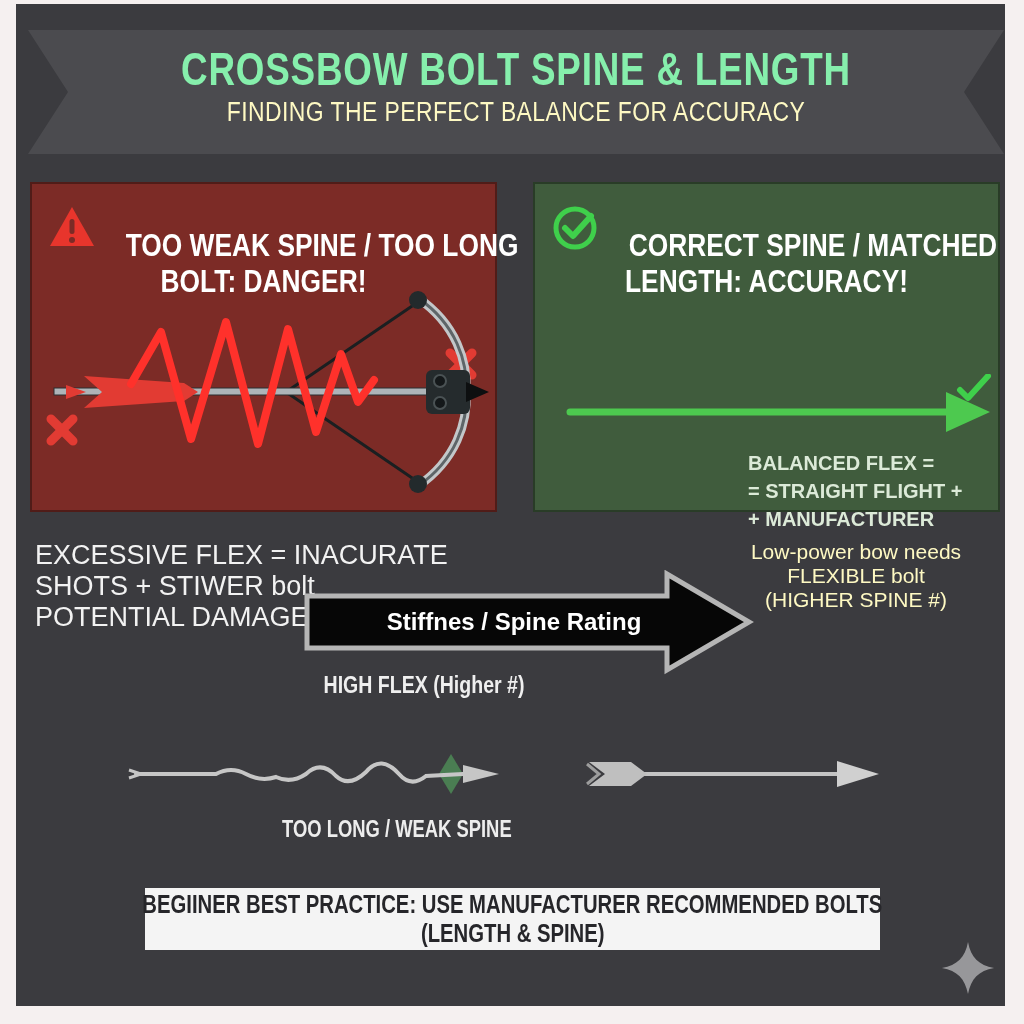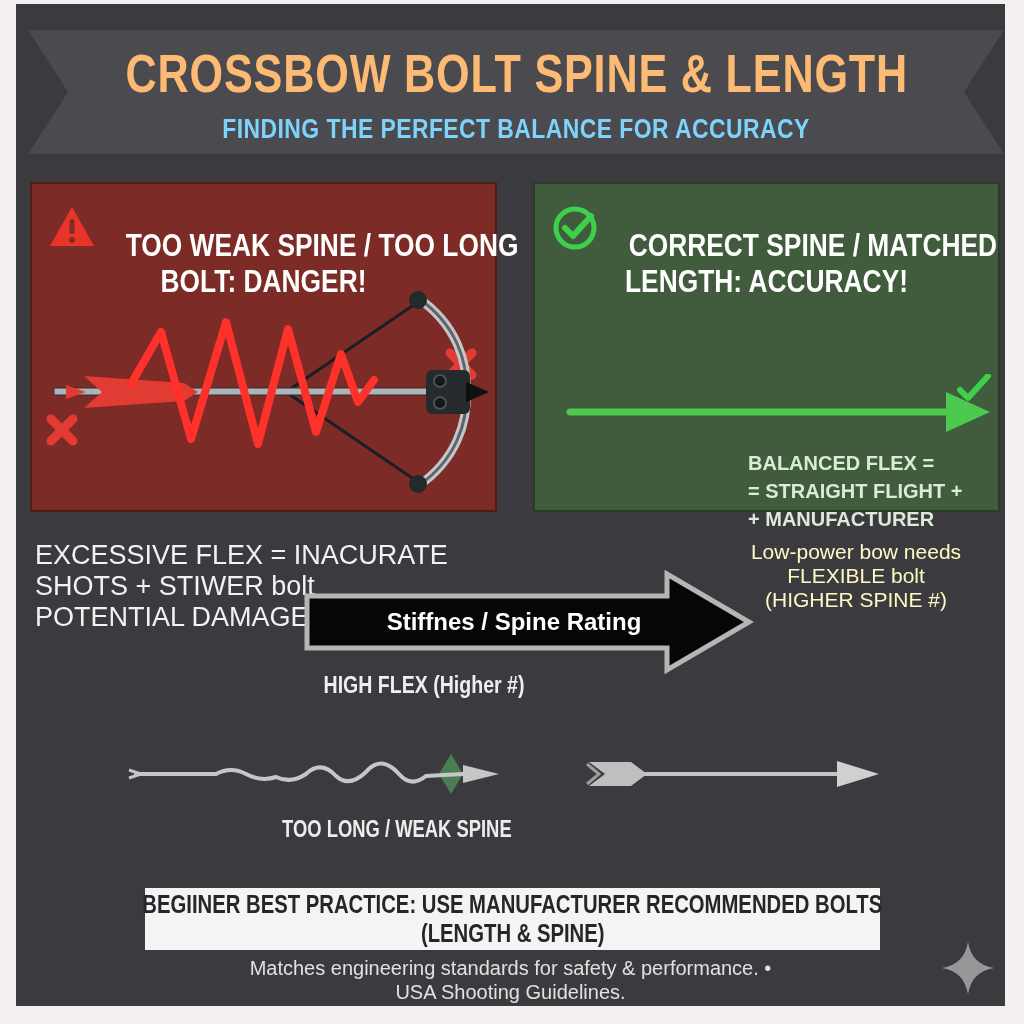--- a/index.html
+++ b/index.html
@@ -4,24 +4,24 @@
 <style>
   * { margin:0; padding:0; box-sizing:border-box; }
   html,body { width:1024px; height:1024px; }
   body { background:#f5f0f0; font-family:"Liberation Sans", sans-serif; position:relative; overflow:hidden; }
 
   .canvas { position:absolute; left:16px; top:4px; width:989px; height:1002px; background:var(--canvas,#3b3b3f); overflow:hidden; }
 
   
   .ribbon { position:absolute; left:12px; top:26px; width:976px; height:124px; background:var(--ribbon,#4b4b4f);
             clip-path:polygon(0 0,100% 0,calc(100% - 40px) 50%,100% 100%,0 100%,40px 50%); }
-  .title { position:absolute; left:0; right:0; top:12px; text-align:center; color:#fdba74;
-           font-size:54px; font-weight:700; letter-spacing:1px; }
-  .subtitle { position:absolute; left:0; right:0; top:84px; text-align:center; color:#7dd3fc;
-              font-size:27px; font-weight:700; letter-spacing:.5px; }
+  .title { position:absolute; left:0; right:0; top:12px; text-align:center; color:#86efac;
+           font-size:46px; font-weight:700; letter-spacing:1px; }
+  .subtitle { position:absolute; left:0; right:0; top:67px; text-align:center; color:#fef9c3;
+              font-size:27px; font-weight:400; letter-spacing:.5px; }
 
   .cond { display:block; white-space:nowrap; transform-origin:50% 50%; }
   .cx78 { transform:scaleX(.78); } .cx80 { transform:scaleX(.80); } .cx85 { transform:scaleX(.85); }
 
   
   .panel { position:absolute; top:178px; width:467px; height:330px; border:2px solid rgba(0,0,0,.35); }
   .panel.danger  { left:14px;  background:var(--danger_bg,#7c2b26); }
   .panel.success { left:517px; background:var(--success_bg,#405c3d); }
   .panel-head { position:absolute; top:14px; left:0; right:0; }
   .panel-head .icon { position:absolute; left:16px; top:6px; width:48px; height:48px; }
@@ -176,22 +176,18 @@
     <polygon points="256,12 298,25 256,38" fill="#d0d0d0"></polygon>
   </svg>
   <div class="bolt-label long">
     <span class="cond cx80">TOO LONG / WEAK SPINE</span>
   </div>
 
   <div class="best-banner">
     <span class="cond cx78">BEGIINER BEST PRACTICE: USE MANUFACTURER RECOMMENDED BOLTS</span>
     <span class="cond cx78">(LENGTH &amp; SPINE)</span>
   </div>
-  <div class="foot-note">
-    <div>Matches engineering standards for safety &amp; performance. •</div>
-    <div>USA Shooting Guidelines.</div>
-  </div>
 
   <svg class="illus" style="left:924px; top:936px;" width="56" height="56" viewBox="0 0 58 58">
     <path d="M29 2 C32 18 40 26 56 29 C40 32 32 40 29 56 C26 40 18 32 2 29 C18 26 26 18 29 2 Z" fill="#97979a"></path>
   </svg>
 
 </div>
 
 </body></html>

